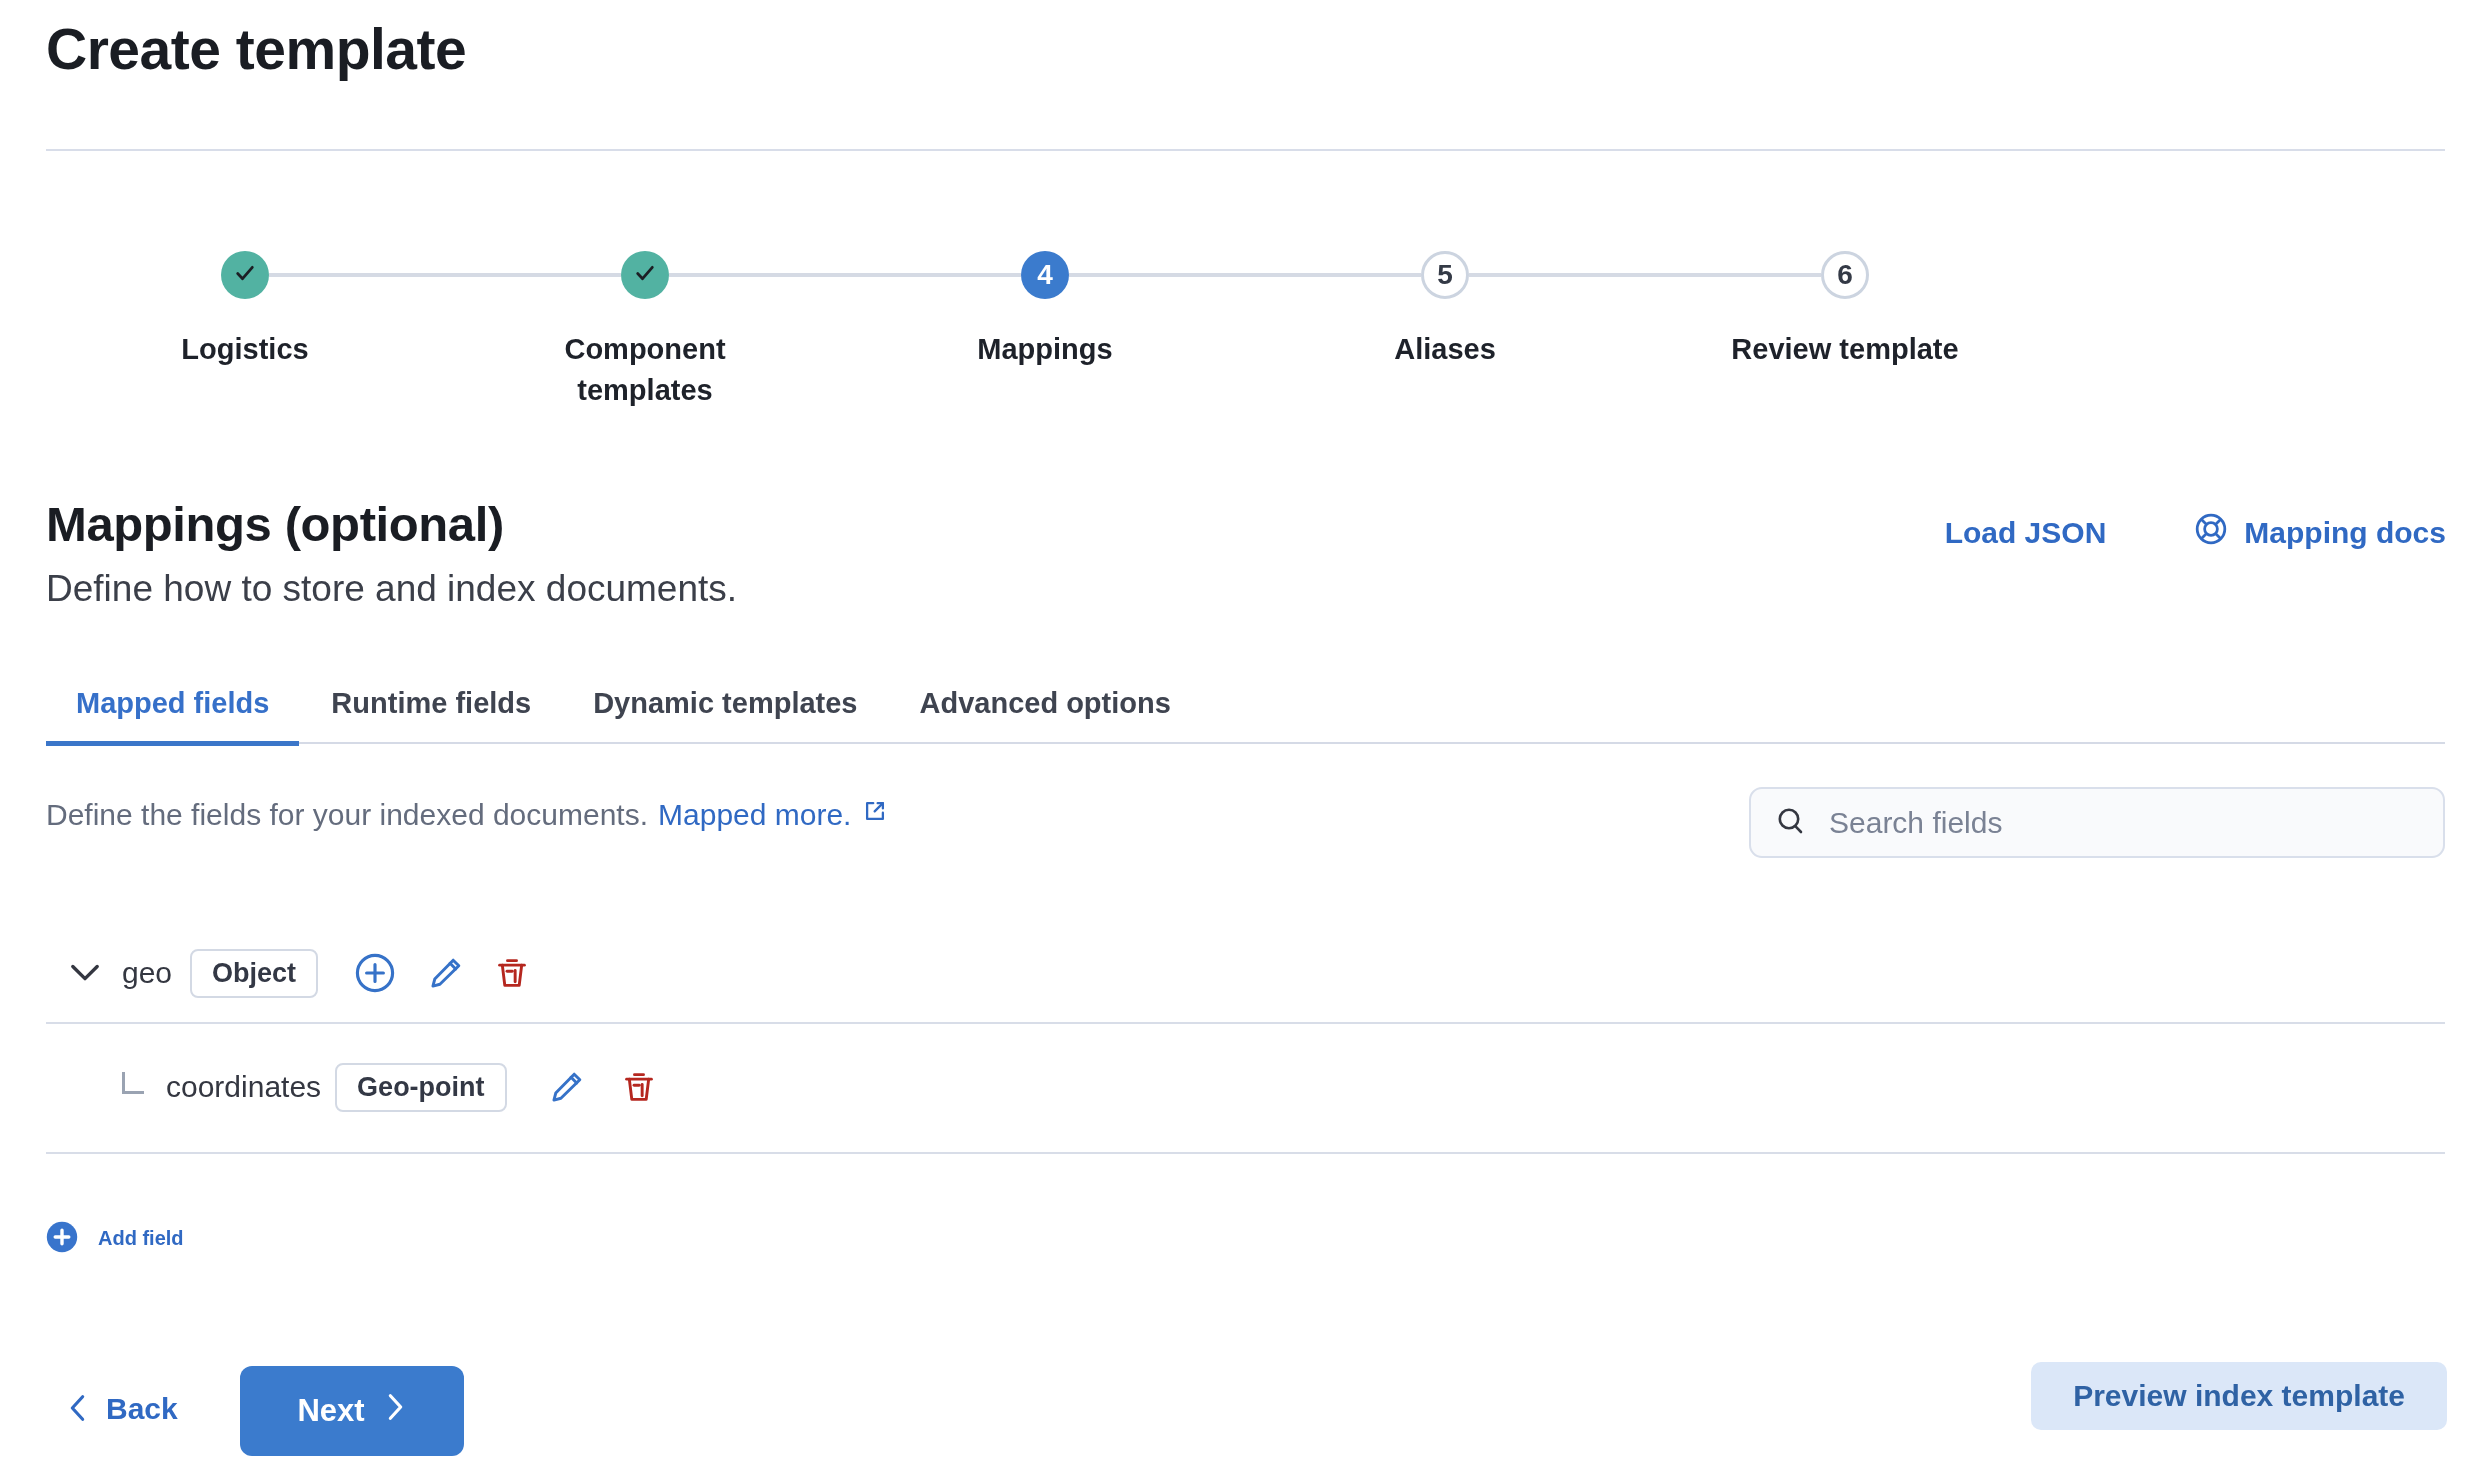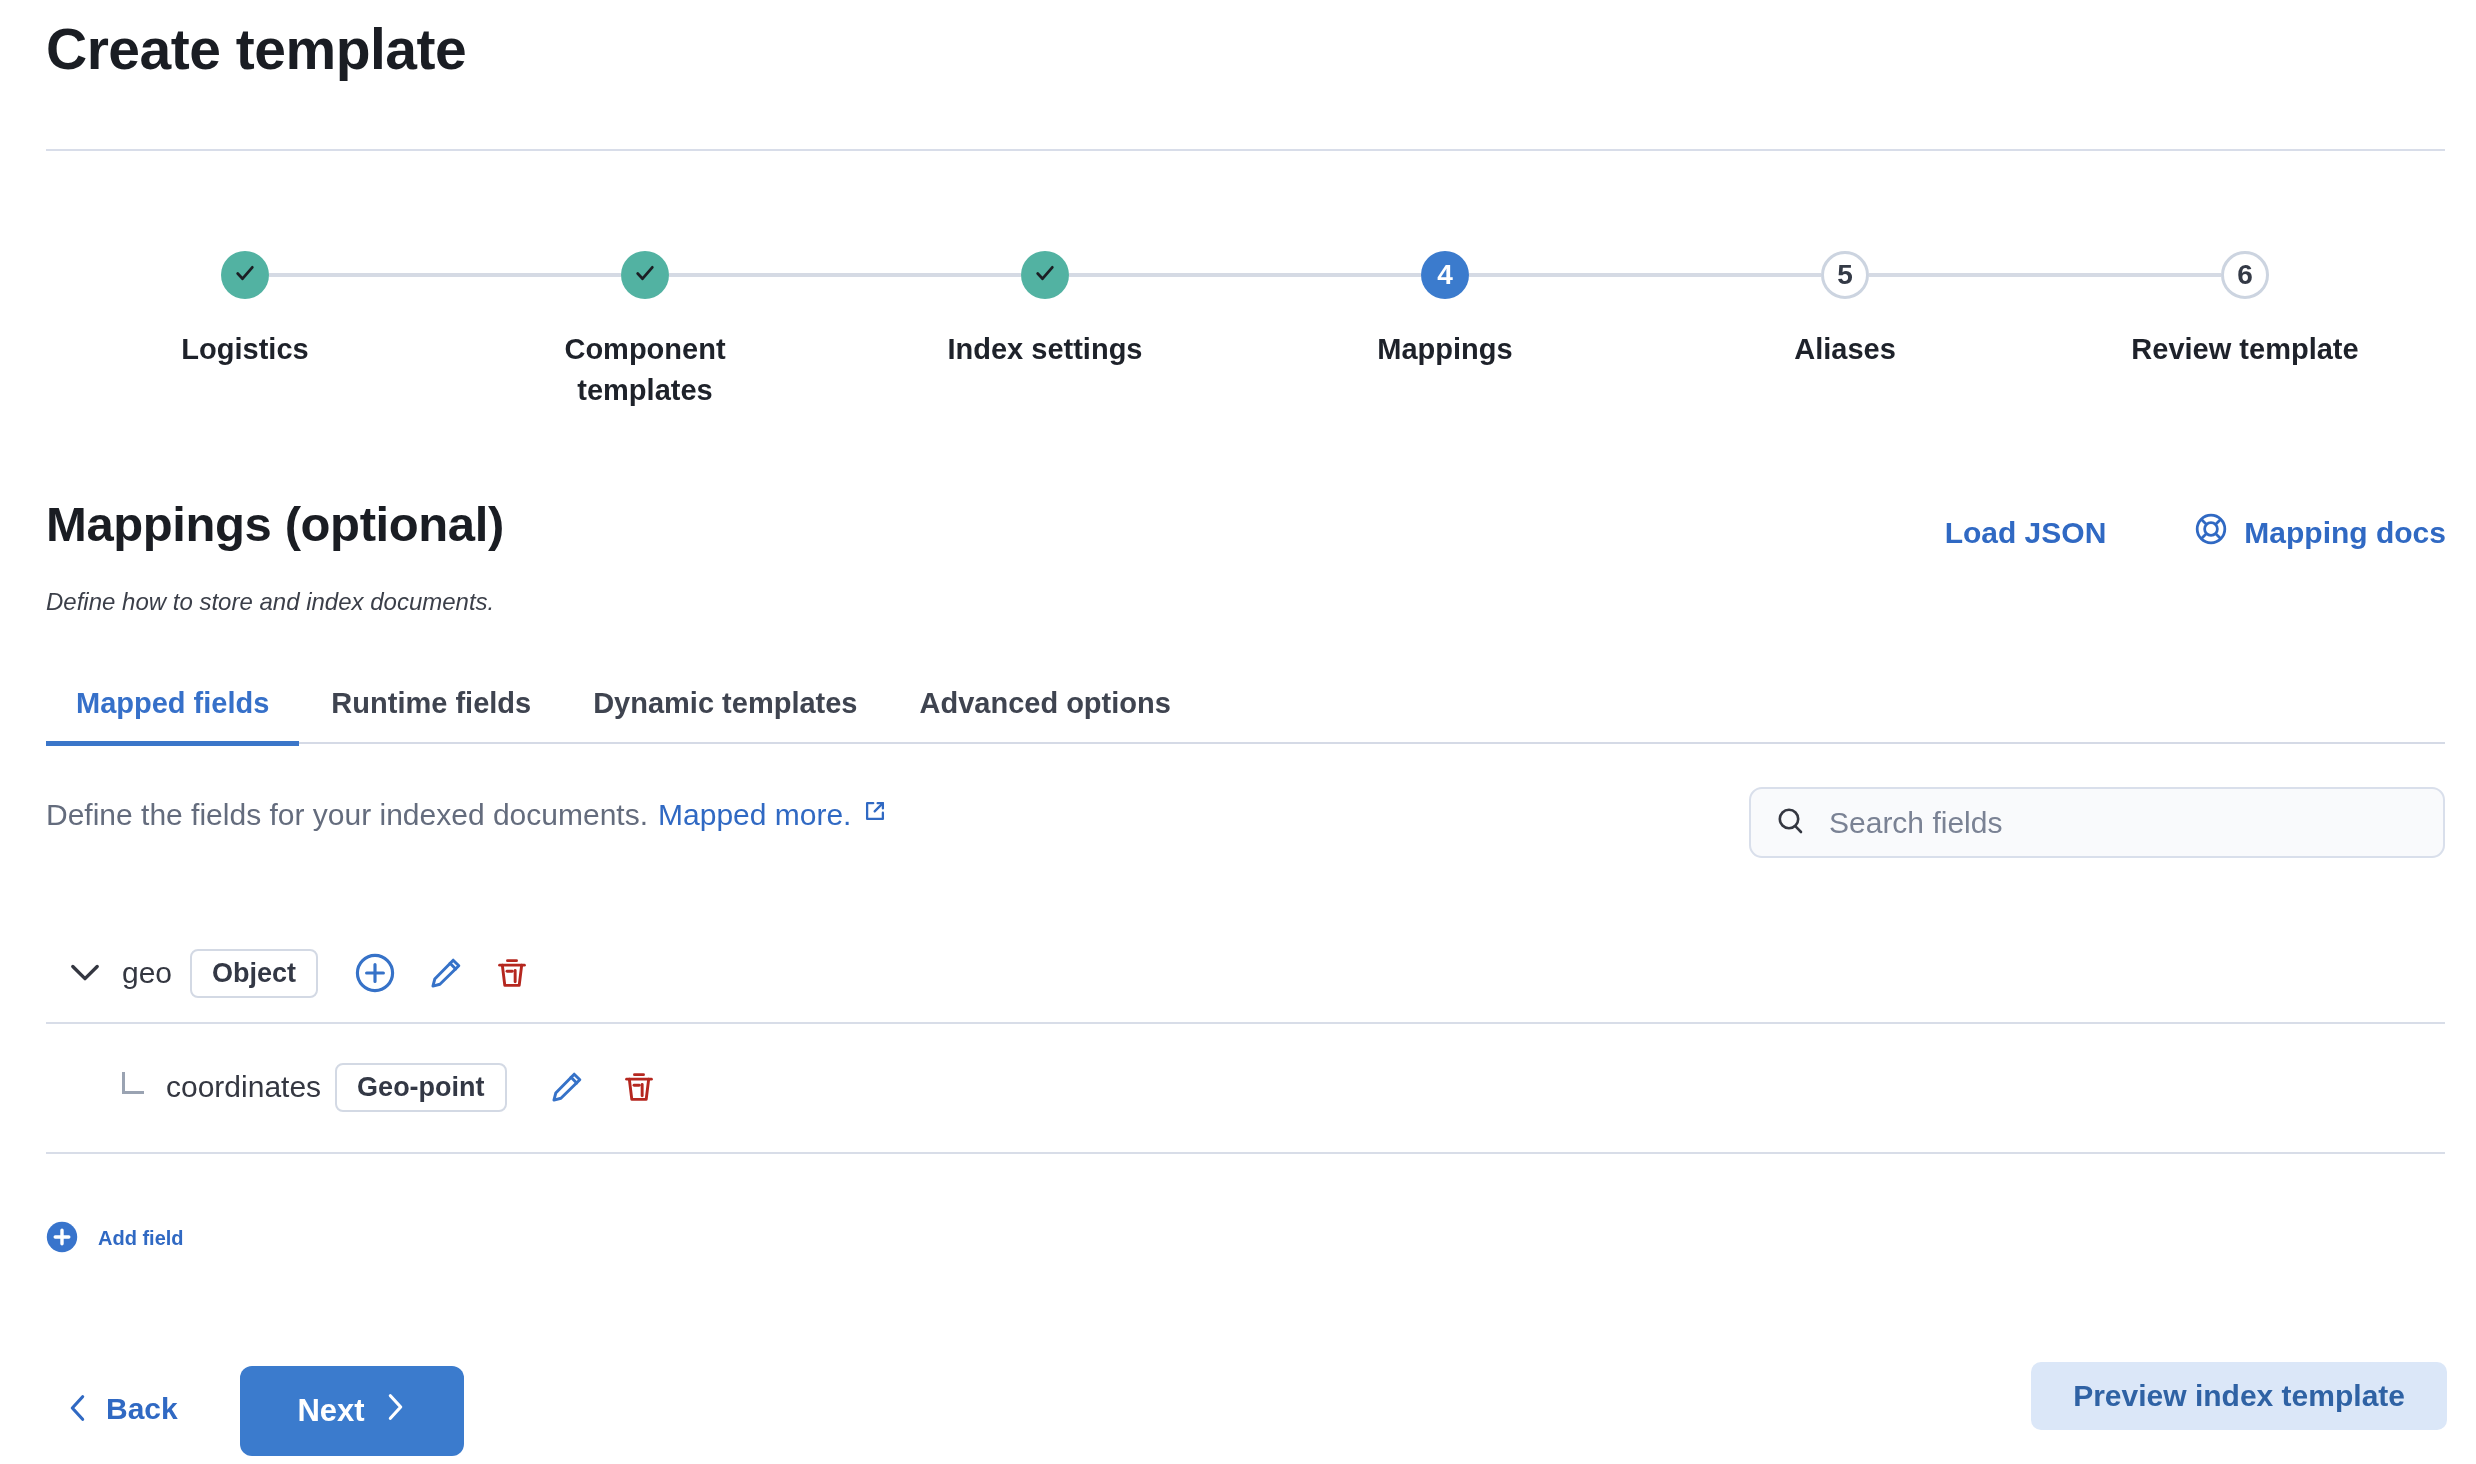--- a/index.html
+++ b/index.html
@@ -46,21 +46,21 @@
   .step-circle.future   { background: #fff; border: 3px solid #ccd4e0; color: #343a46; }
   .step-num { font-size: 28px; font-weight: 600; line-height: 1; }
   .step-label {
     margin-top: 30px; max-width: 272px; text-align: center;
     font-size: 29px; font-weight: 700; color: #1e222a; line-height: 1.4;
   }
 
   
   .section-head { position: absolute; top: 496px; left: 46px; }
   .section-title { font-size: 49px; font-weight: 700; color: #1a1d23; letter-spacing: -0.4px; }
-  .section-subtitle { margin-top: 36px; font-size: 24px; color: #3b3f49; font-style: italic; }
+  .section-subtitle { margin-top: 16px; font-size: 37px; color: #3b3f49; }
 
   .section-links {
     position: absolute; top: 512px; right: 30px;
     display: flex; align-items: center; gap: 52px;
   }
   .text-link {
     display: flex; align-items: center; gap: 16px;
     font-size: 30px; font-weight: 600; color: #3069c3;
     text-decoration: none; cursor: pointer; margin-left: 36px;
   }
@@ -192,30 +192,20 @@
     </div>
     <div class="step">
       <div class="step-circle complete">
         <span>
           <svg width="26" height="26" viewBox="0 0 16 16">
               <path d="M3.5 8.3l3 3.2 6-7" fill="none" stroke="#1c1e24" stroke-width="1.7" stroke-linecap="round" stroke-linejoin="round"></path>
             </svg>
         </span>
       </div>
       <div class="step-label">Component templates</div>
-    </div>
-    <div class="step">
-      <div class="step-circle complete">
-        <span>
-          <svg width="26" height="26" viewBox="0 0 16 16">
-              <path d="M3.5 8.3l3 3.2 6-7" fill="none" stroke="#1c1e24" stroke-width="1.7" stroke-linecap="round" stroke-linejoin="round"></path>
-            </svg>
-        </span>
-      </div>
-      <div class="step-label">Index settings</div>
     </div>
     <div class="step">
       <div class="step-circle current">
         <span class="step-num">4</span>
       </div>
       <div class="step-label">Mappings</div>
     </div>
     <div class="step">
       <div class="step-circle future">
         <span class="step-num">5</span>

